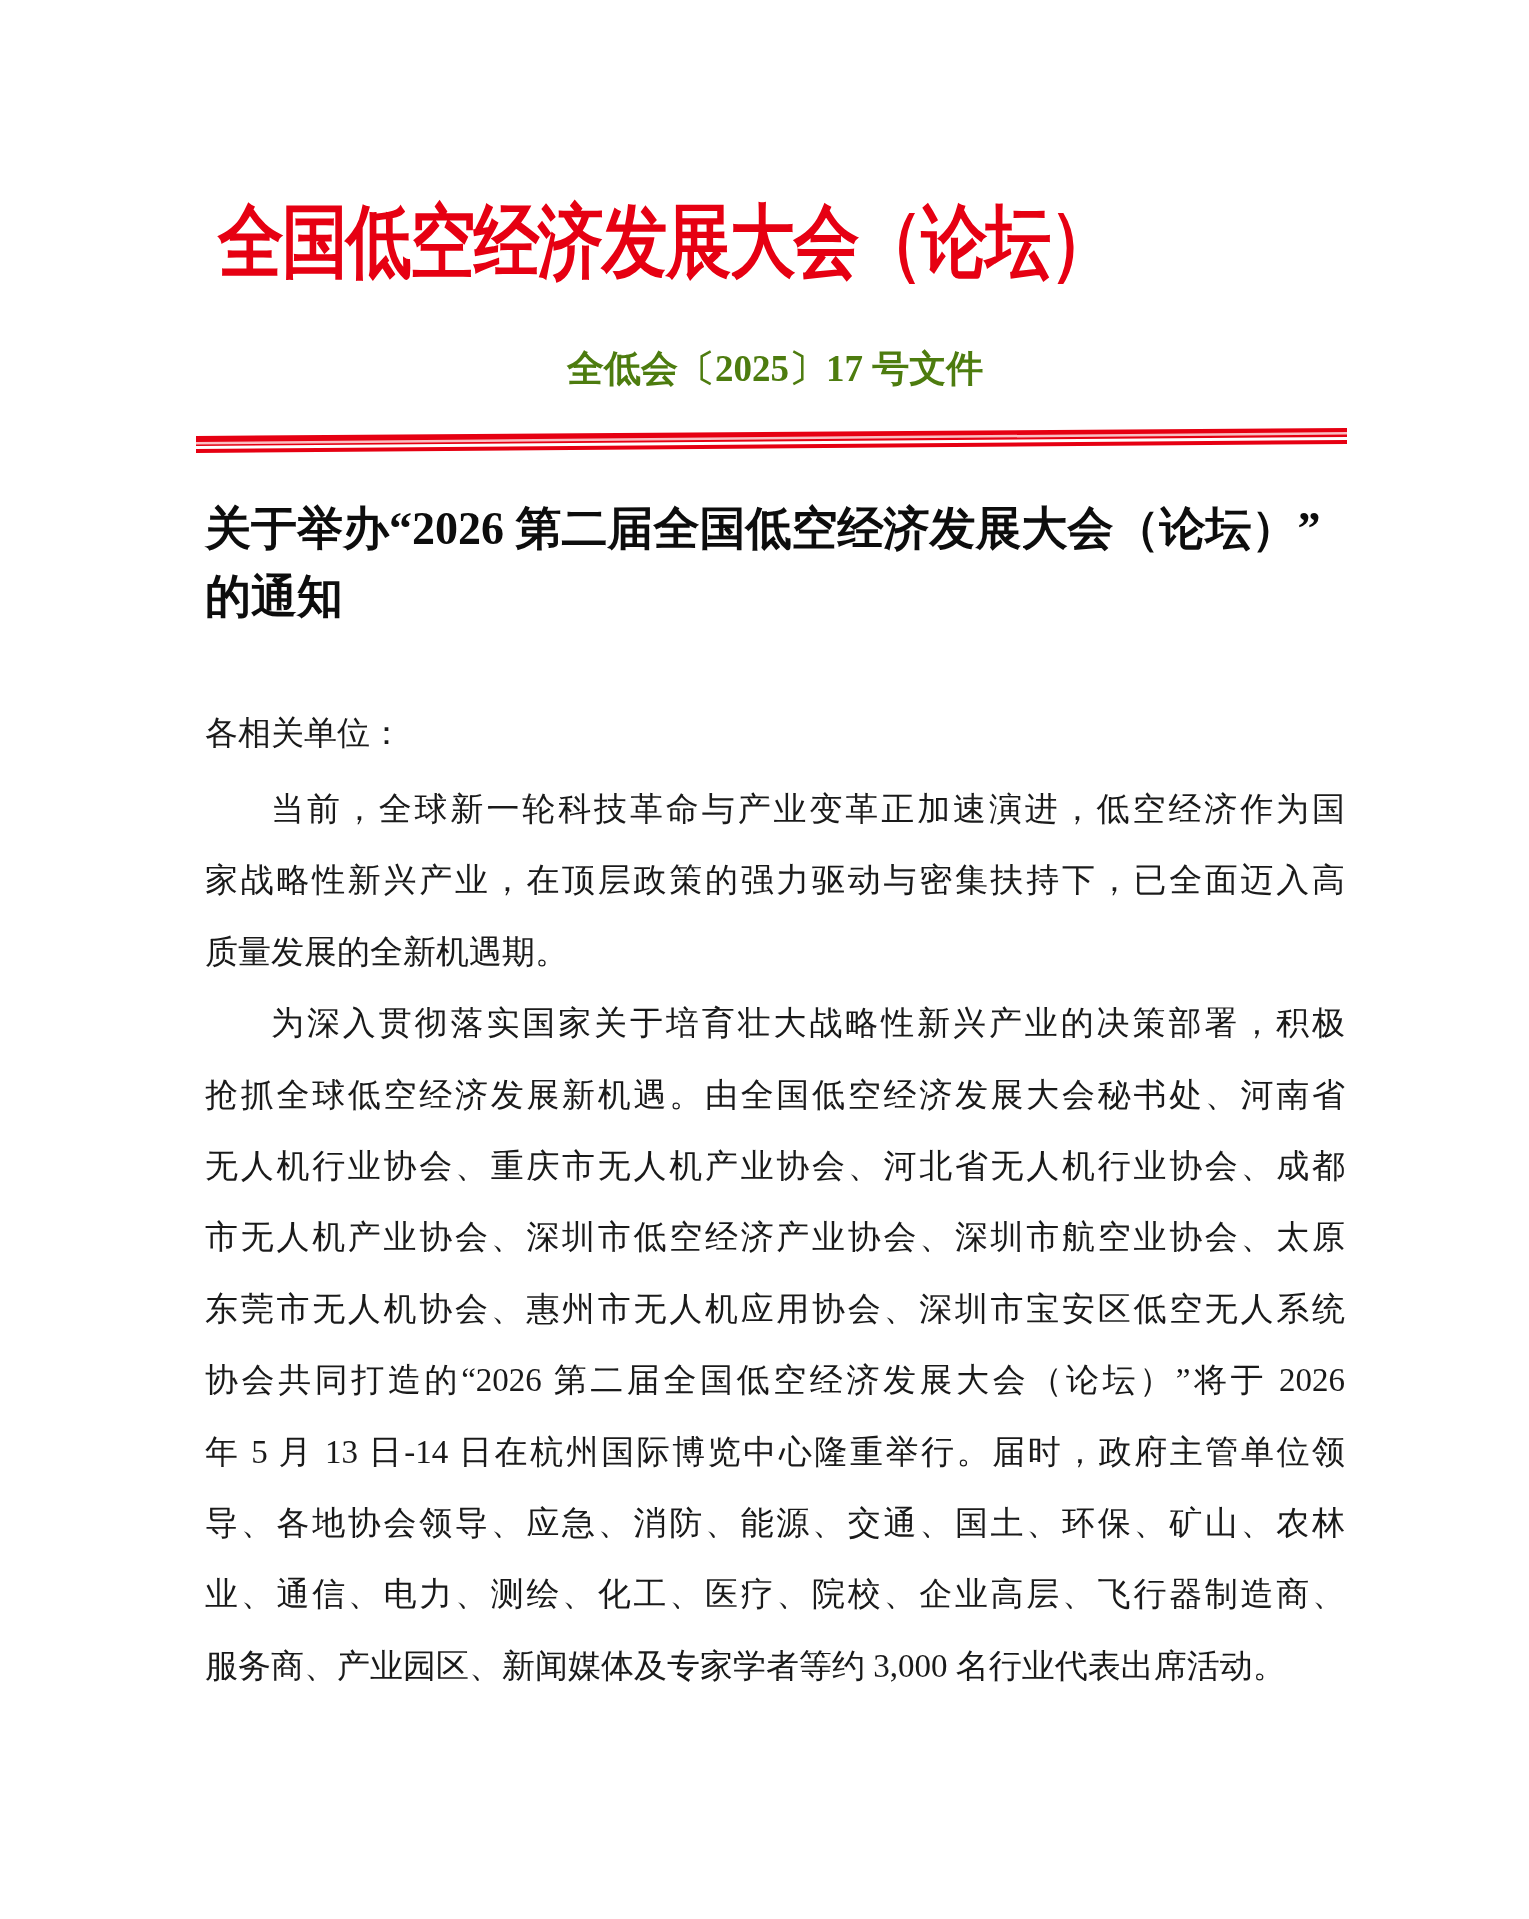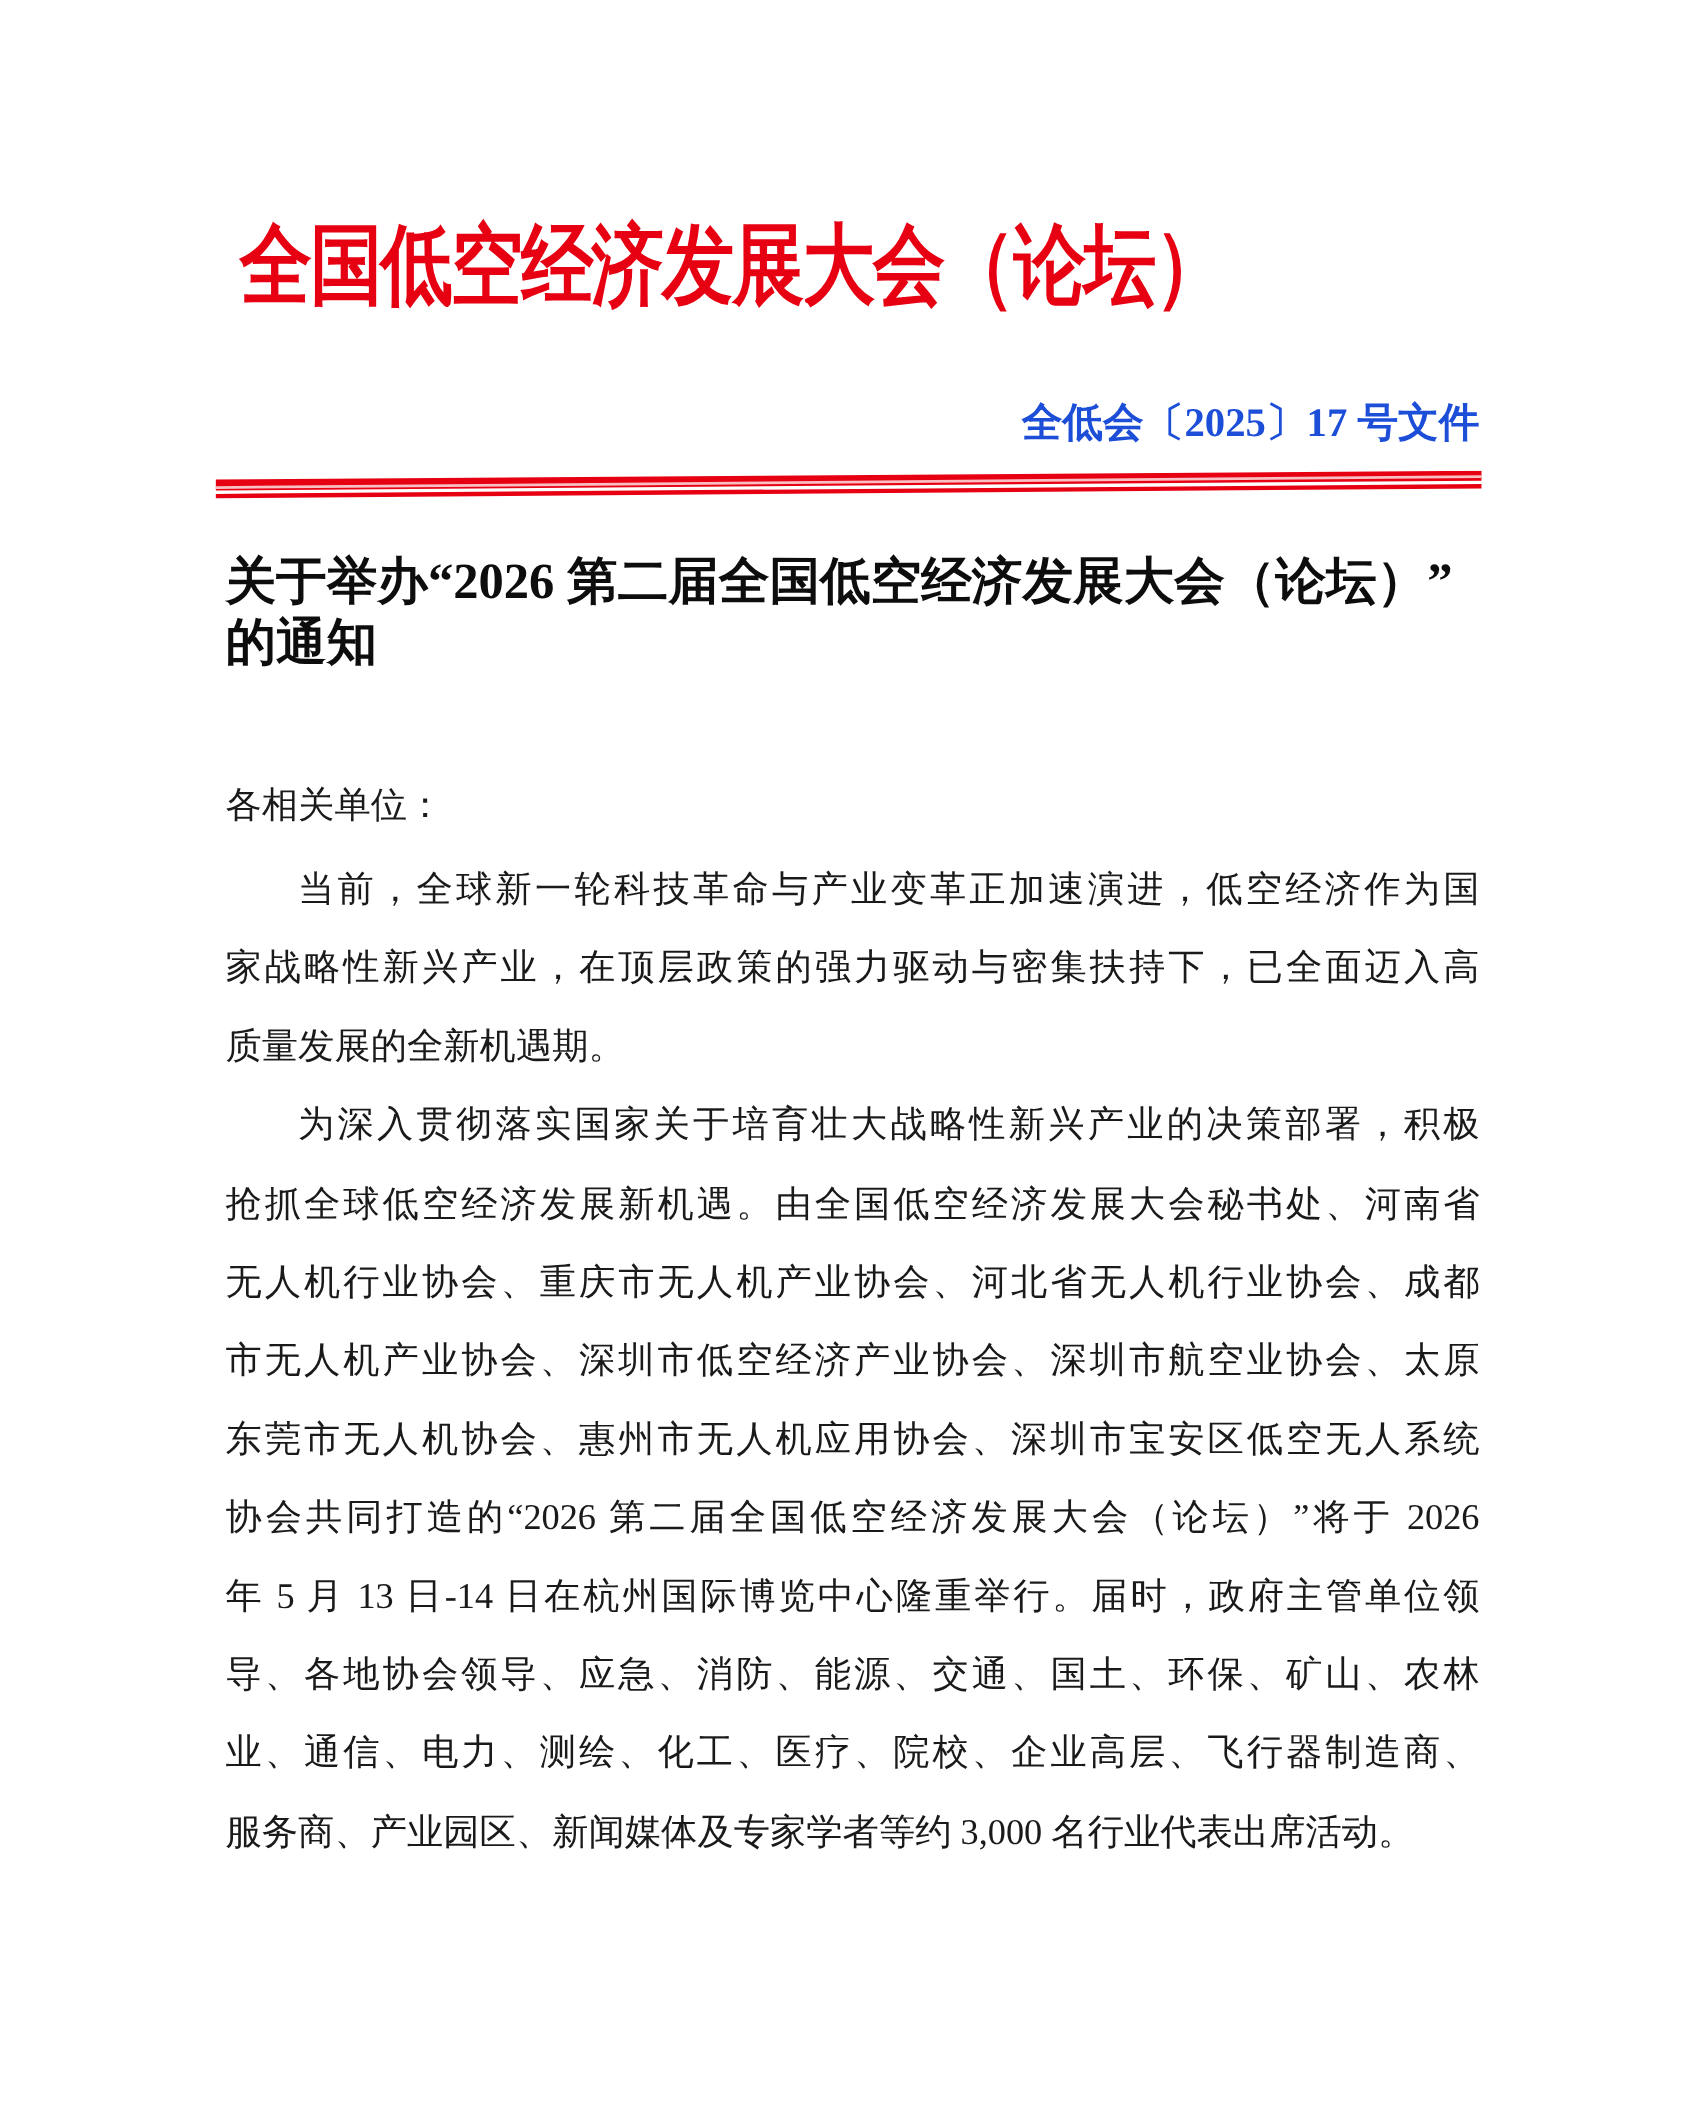--- a/index.html
+++ b/index.html
@@ -23,48 +23,48 @@
     font-weight: 900;
     line-height: 1.05;
     letter-spacing: -2px;
     color: var(--accent);
     white-space: nowrap;
     transform: scaleX(0.82);
     transform-origin: left top;
   }
   .docnum {
     position: absolute;
-    left: 205px; top: 364px;
+    left: 205px; top: 348px;
     width: 1140px;
-    text-align: right;
+    text-align: center;
     font-size: 37px;
     font-weight: bold;
     line-height: 1.15;
-    color: #1d4ed8;
+    color: #4d7c0f;
   }
   .divider {
     position: absolute;
     left: 196px; top: 428px;
     width: 1151px; height: 26px;
   }
   .divider svg { display: block; width: 1151px; height: 26px; }
   .divider .bar { fill: var(--accent); }
   .divider .streak { fill: #ffffff; opacity: 0.75; }
   .notice-h {
     position: absolute;
     left: 205px;
     width: 1140px;
     font-size: 46px;
     font-weight: bold;
     line-height: 1.15;
     color: #0d0d0d;
     white-space: nowrap;
   }
   .notice-h.l1 { top: 503px; }
-  .notice-h.l2 { top: 558px; }
+  .notice-h.l2 { top: 571px; }
   .salutation {
     position: absolute;
     left: 205px; top: 698px;
     width: 1140px;
     font-size: 33px;
     line-height: 71.4px;
     color: #1a1a1a;
   }
   .bodytext {
     position: absolute;

